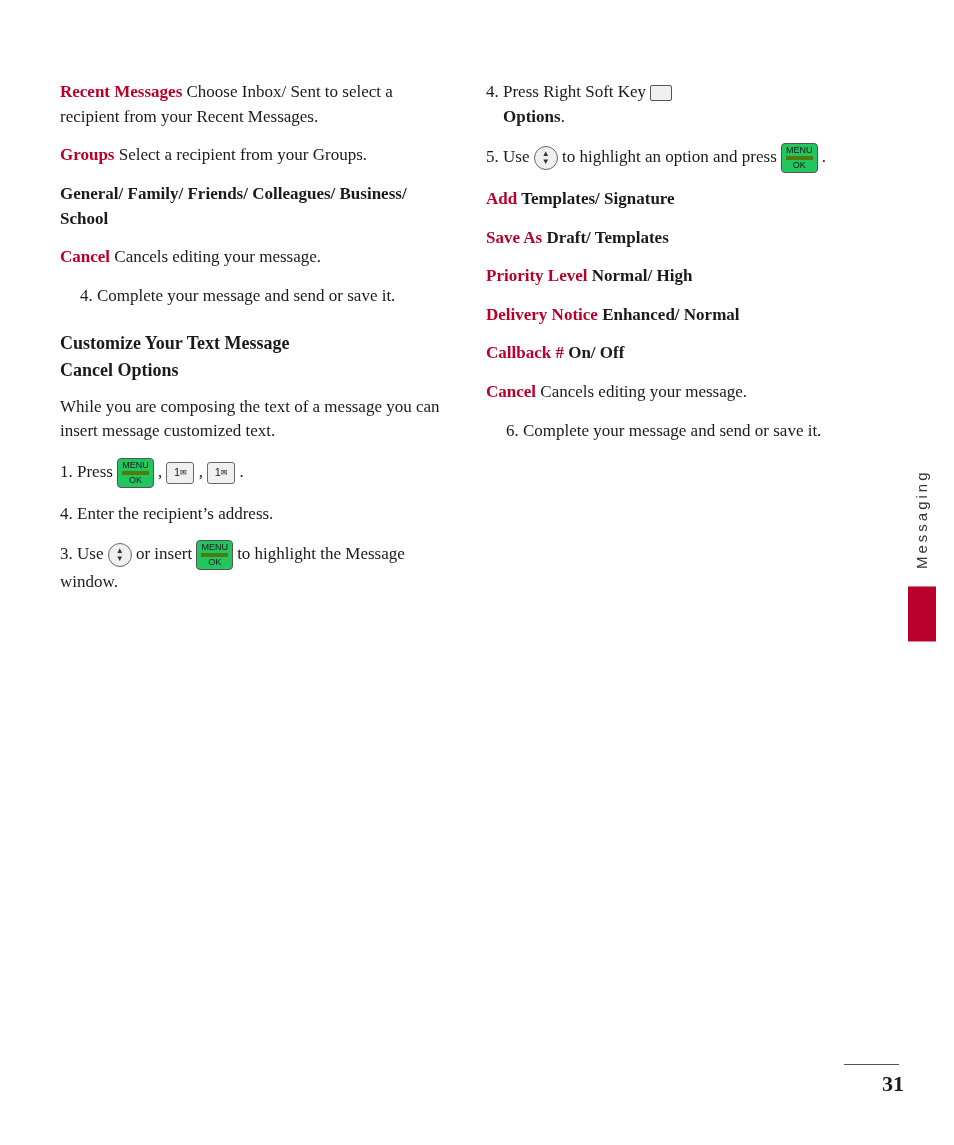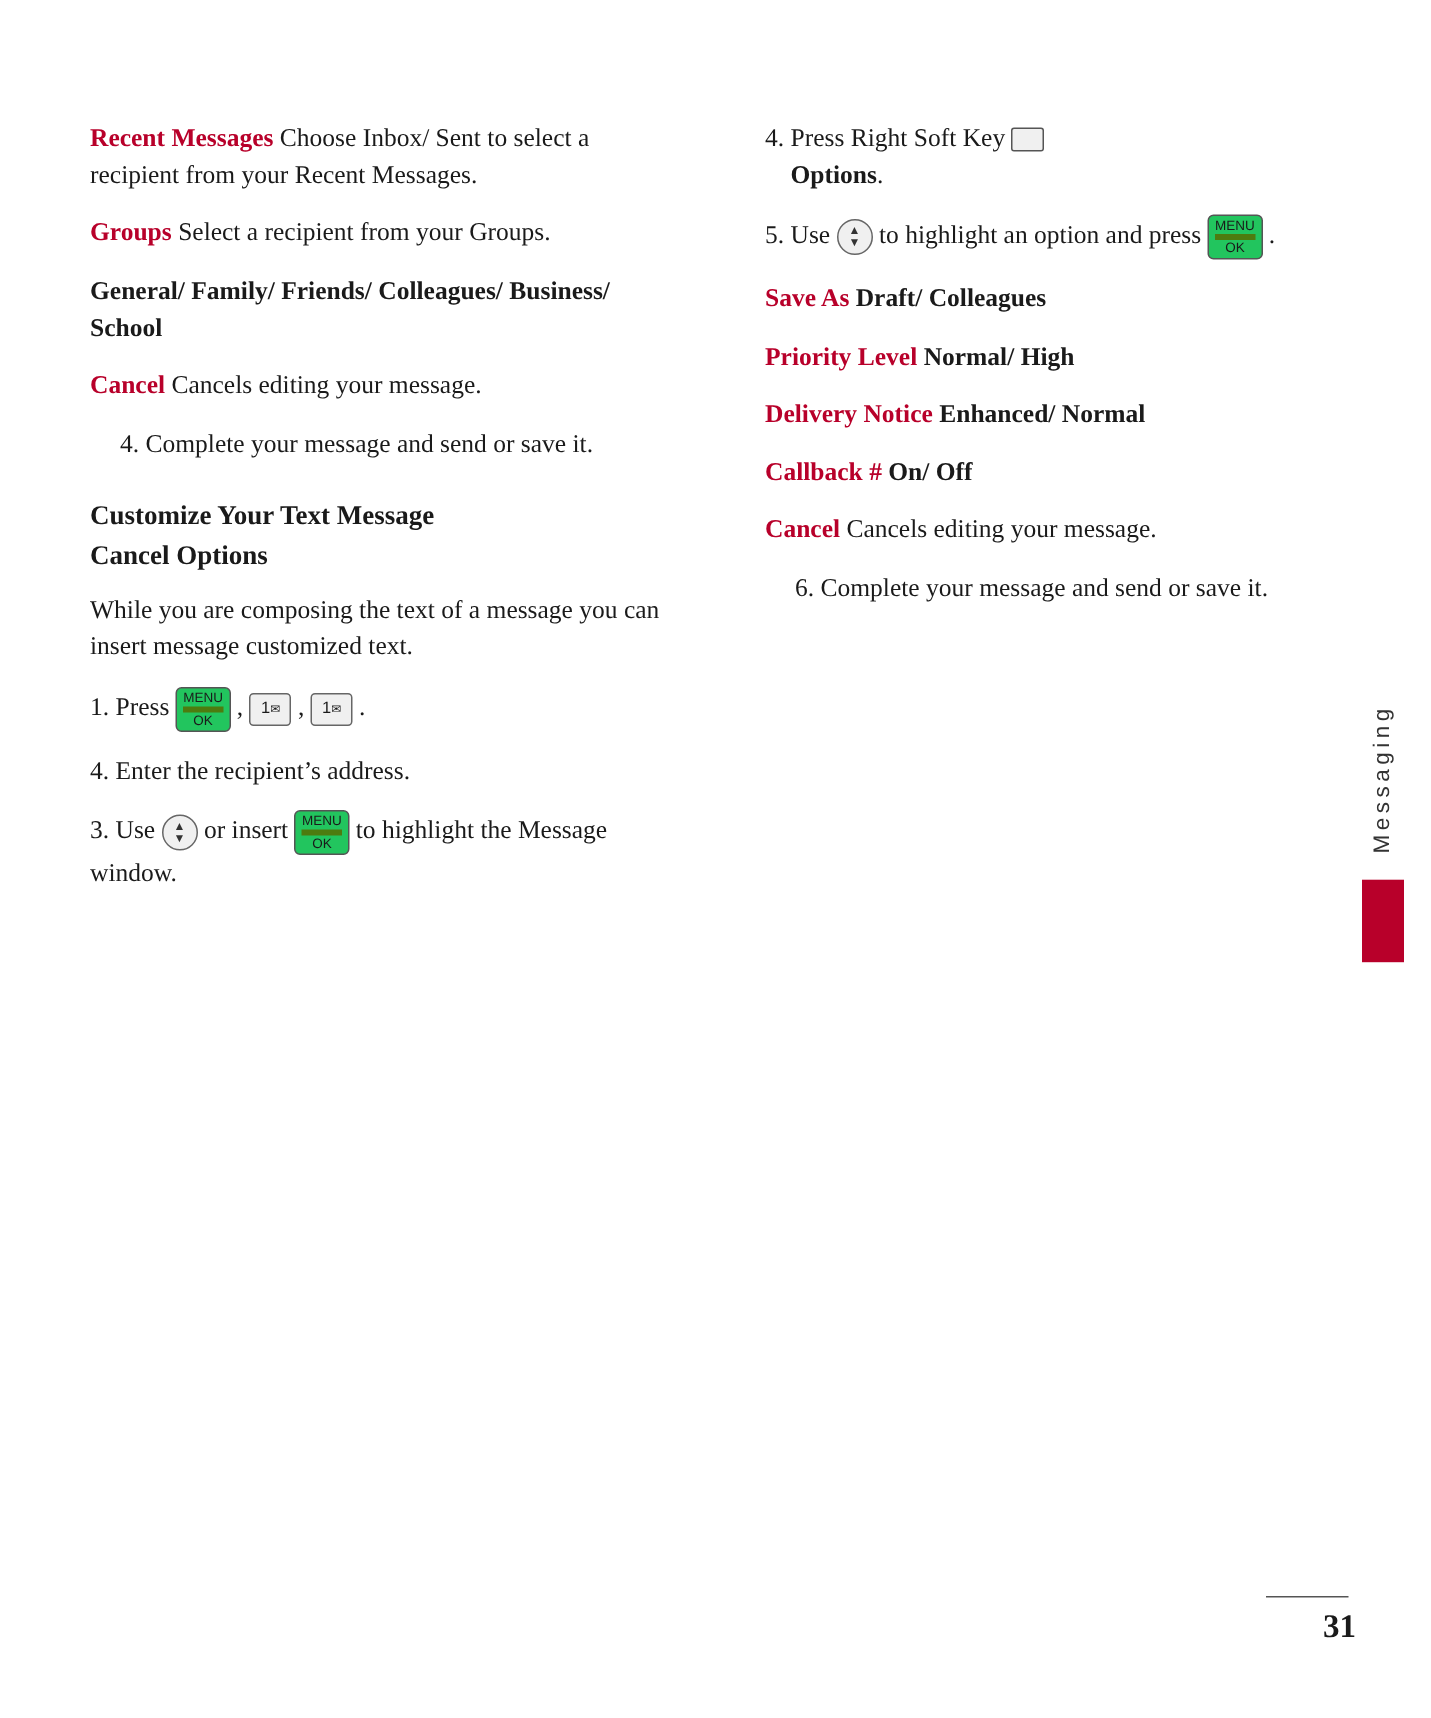--- a/index.html
+++ b/index.html
@@ -18,21 +18,21 @@
 
     .page-container {
       width: 954px;
       height: 1145px;
       position: relative;
       padding: 80px 60px 60px 60px;
     }
 
     .two-column {
       display: flex;
-      gap: 60px;
+      gap: 36px;
       justify-content: space-between;
     }
 
     .left-col {
       width: 390px;
       flex-shrink: 0;
     }
 
     .right-col {
       flex: 1;
@@ -275,23 +275,26 @@
         </span>
         <span> to highlight an option and press </span>
         
         <span class="menu-ok-btn">
           <span class="top-text">MENU</span>
           <span class="bottom-text">OK</span>
         </span>
         <span>.</span>
       </p>
 
-
-      <p>
-        <span class="red-text">Save As</span><span class="bold-text"> Draft/ Colleagues</span>
+      <p>
+        <span class="red-text">Add</span><span class="bold-text"> Templates/ Signature</span>
+      </p>
+
+      <p>
+        <span class="red-text">Save As</span><span class="bold-text"> Draft/ Templates</span>
       </p>
 
       <p>
         <span class="red-text">Priority Level</span><span class="bold-text"> Normal/ High</span>
       </p>
 
       <p>
         <span class="red-text">Delivery Notice</span><span class="bold-text"> Enhanced/ Normal</span>
       </p>
 

